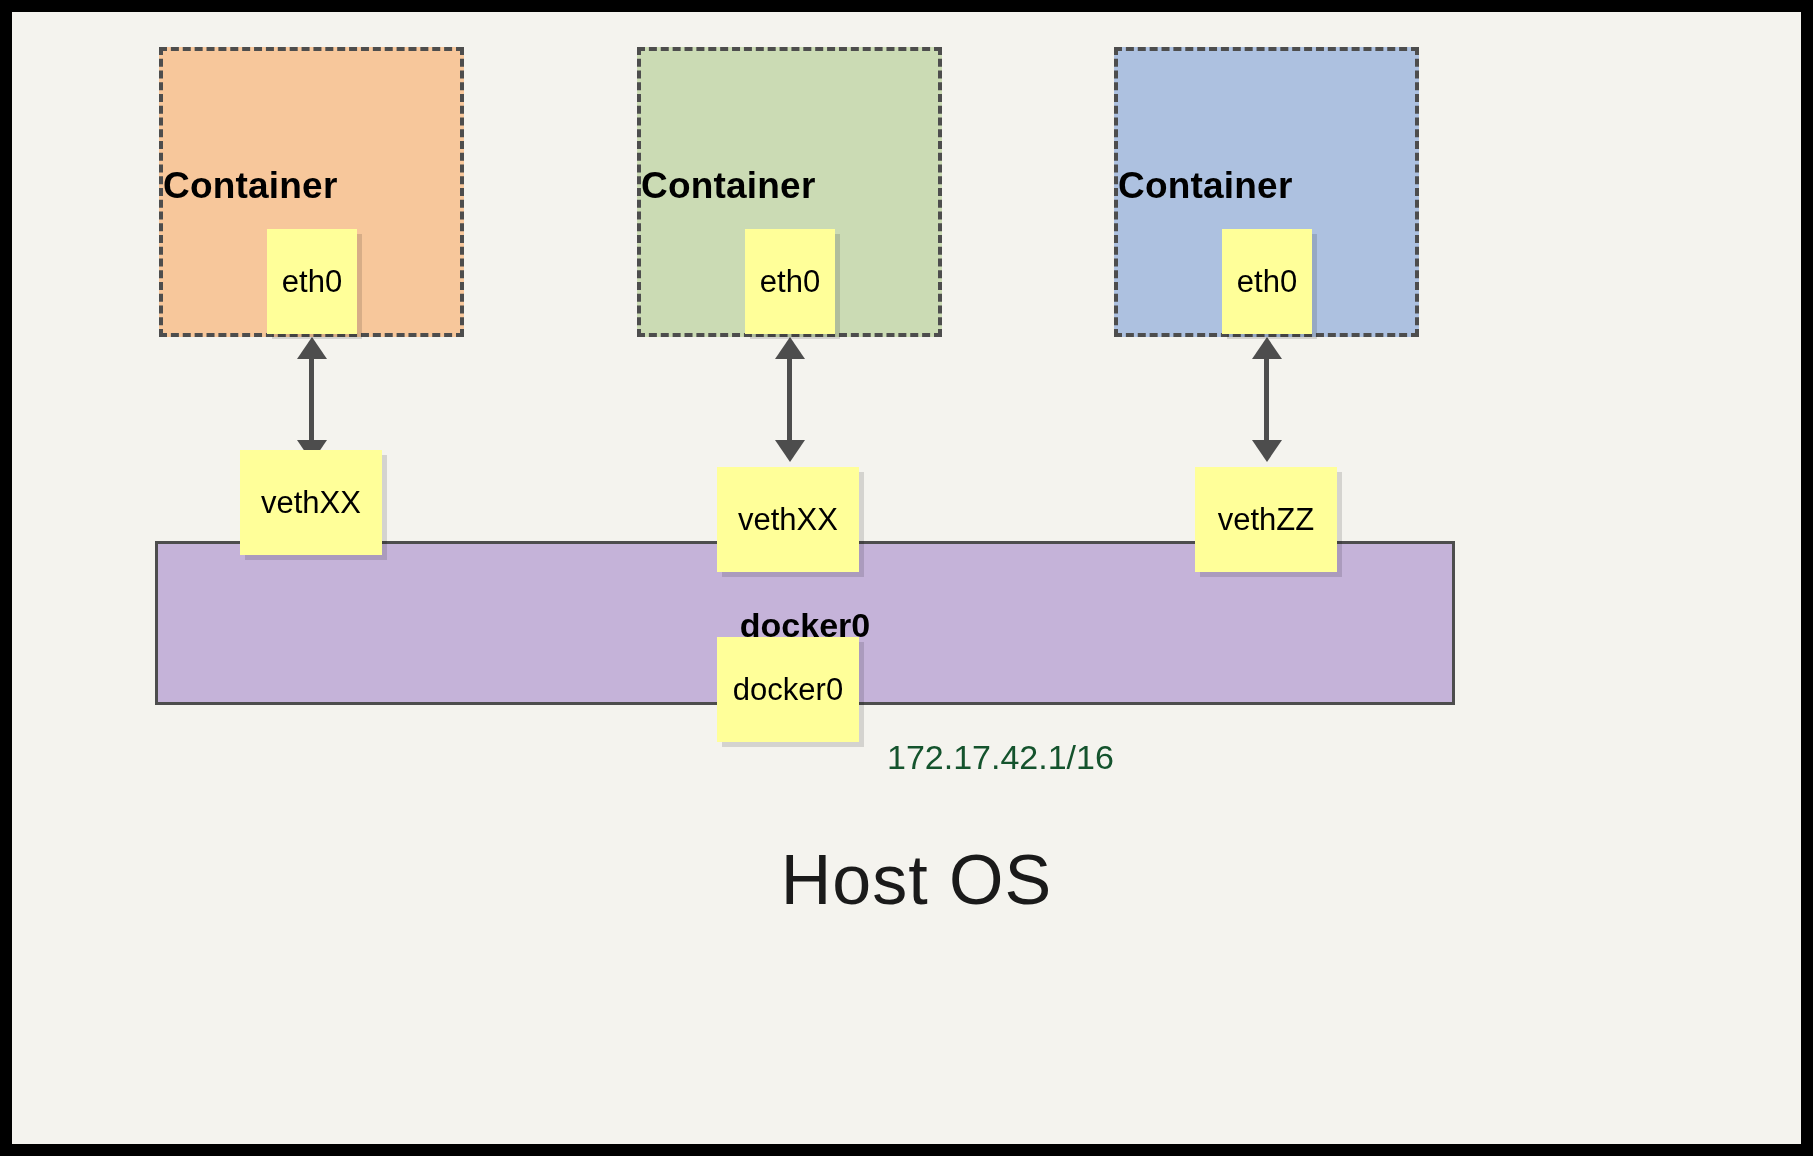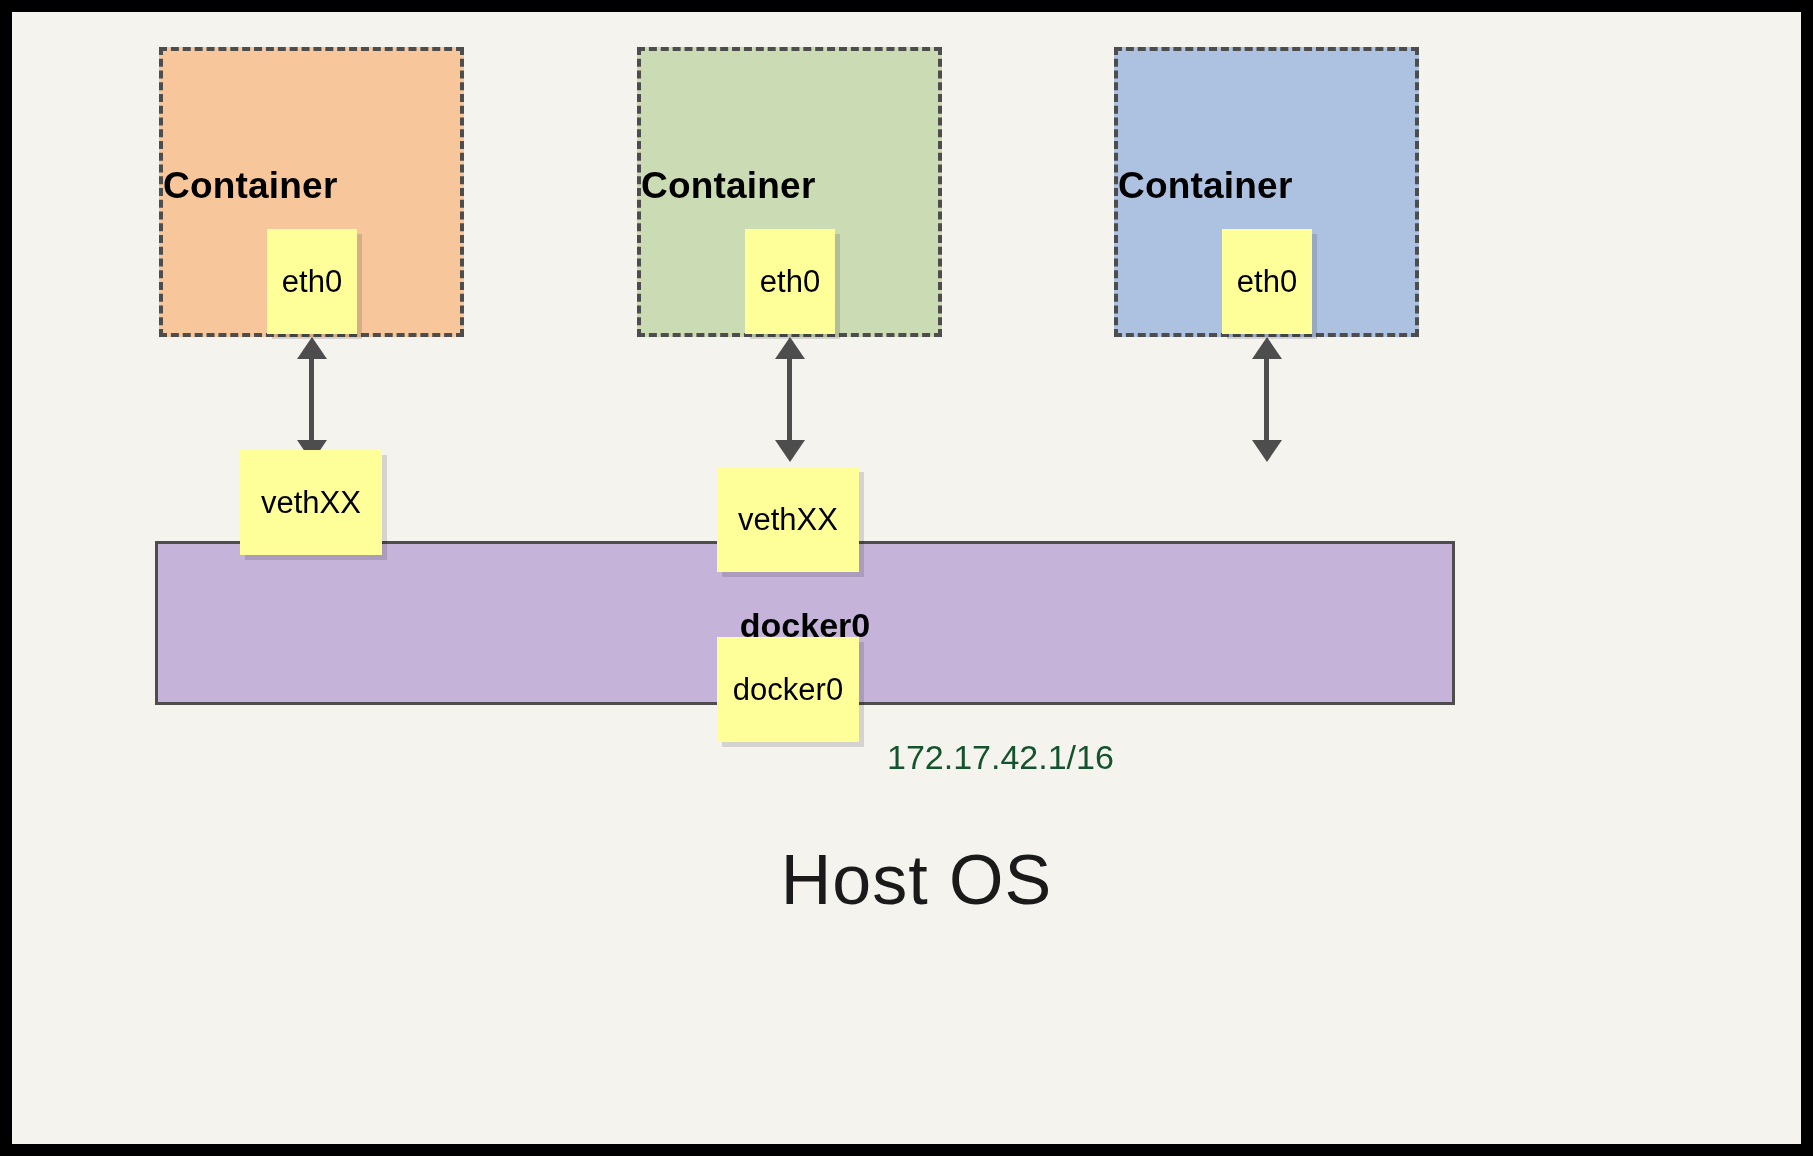--- a/index.html
+++ b/index.html
@@ -166,20 +166,23 @@
     <div id="docker0-bridge">
       <div id="docker0-bridge-label">docker0</div>
     </div>
 
     <div class="note-box" style="left:228px; top:438px; width:142px; height:105px;">
       <span>vethXX</span>
     </div>
     <div class="note-box" style="left:705px; top:455px; width:142px; height:105px;">
       <span>vethXX</span>
     </div>
+    <div class="note-box" style="left:1183px; top:455px; width:142px; height:105px;">
+      <span>vethZZ</span>
+    </div>
 
     <div class="note-box" style="left:705px; top:625px; width:142px; height:105px;">
       <span>docker0</span>
     </div>
 
     <div id="ip-label">172.17.42.1/16</div>
 
     <div id="host-os-caption">Host OS</div>
 
   </div>

